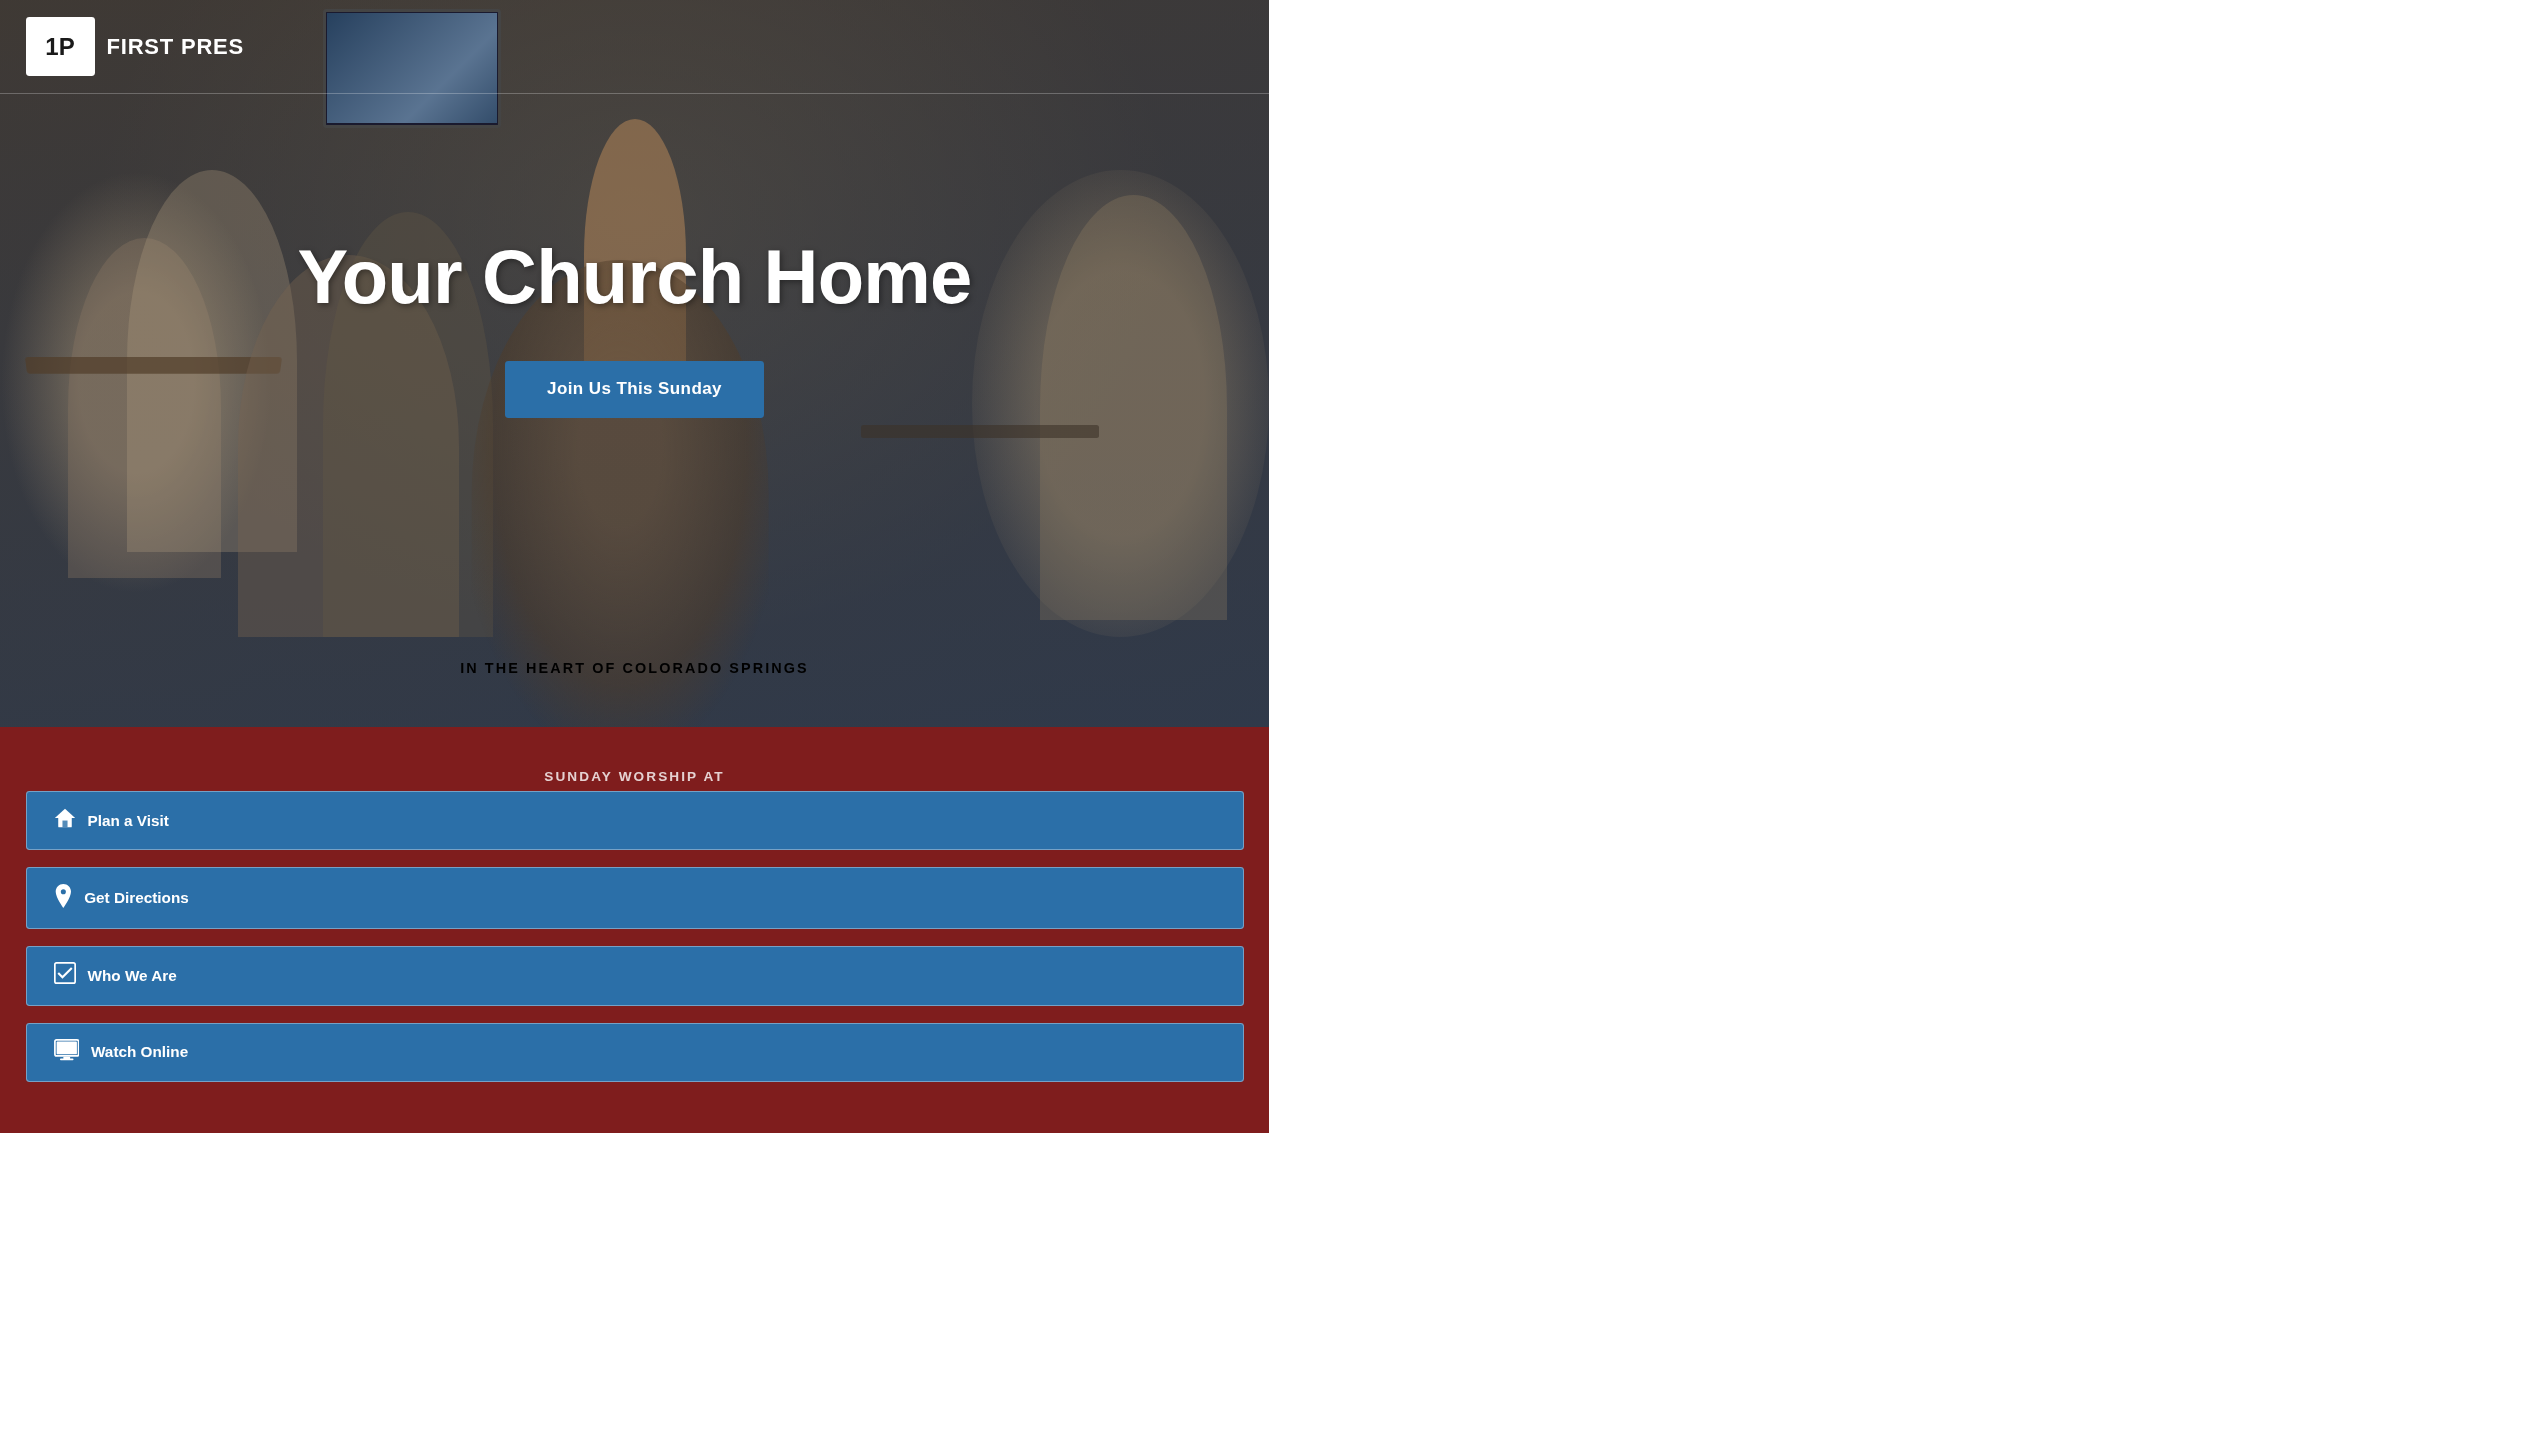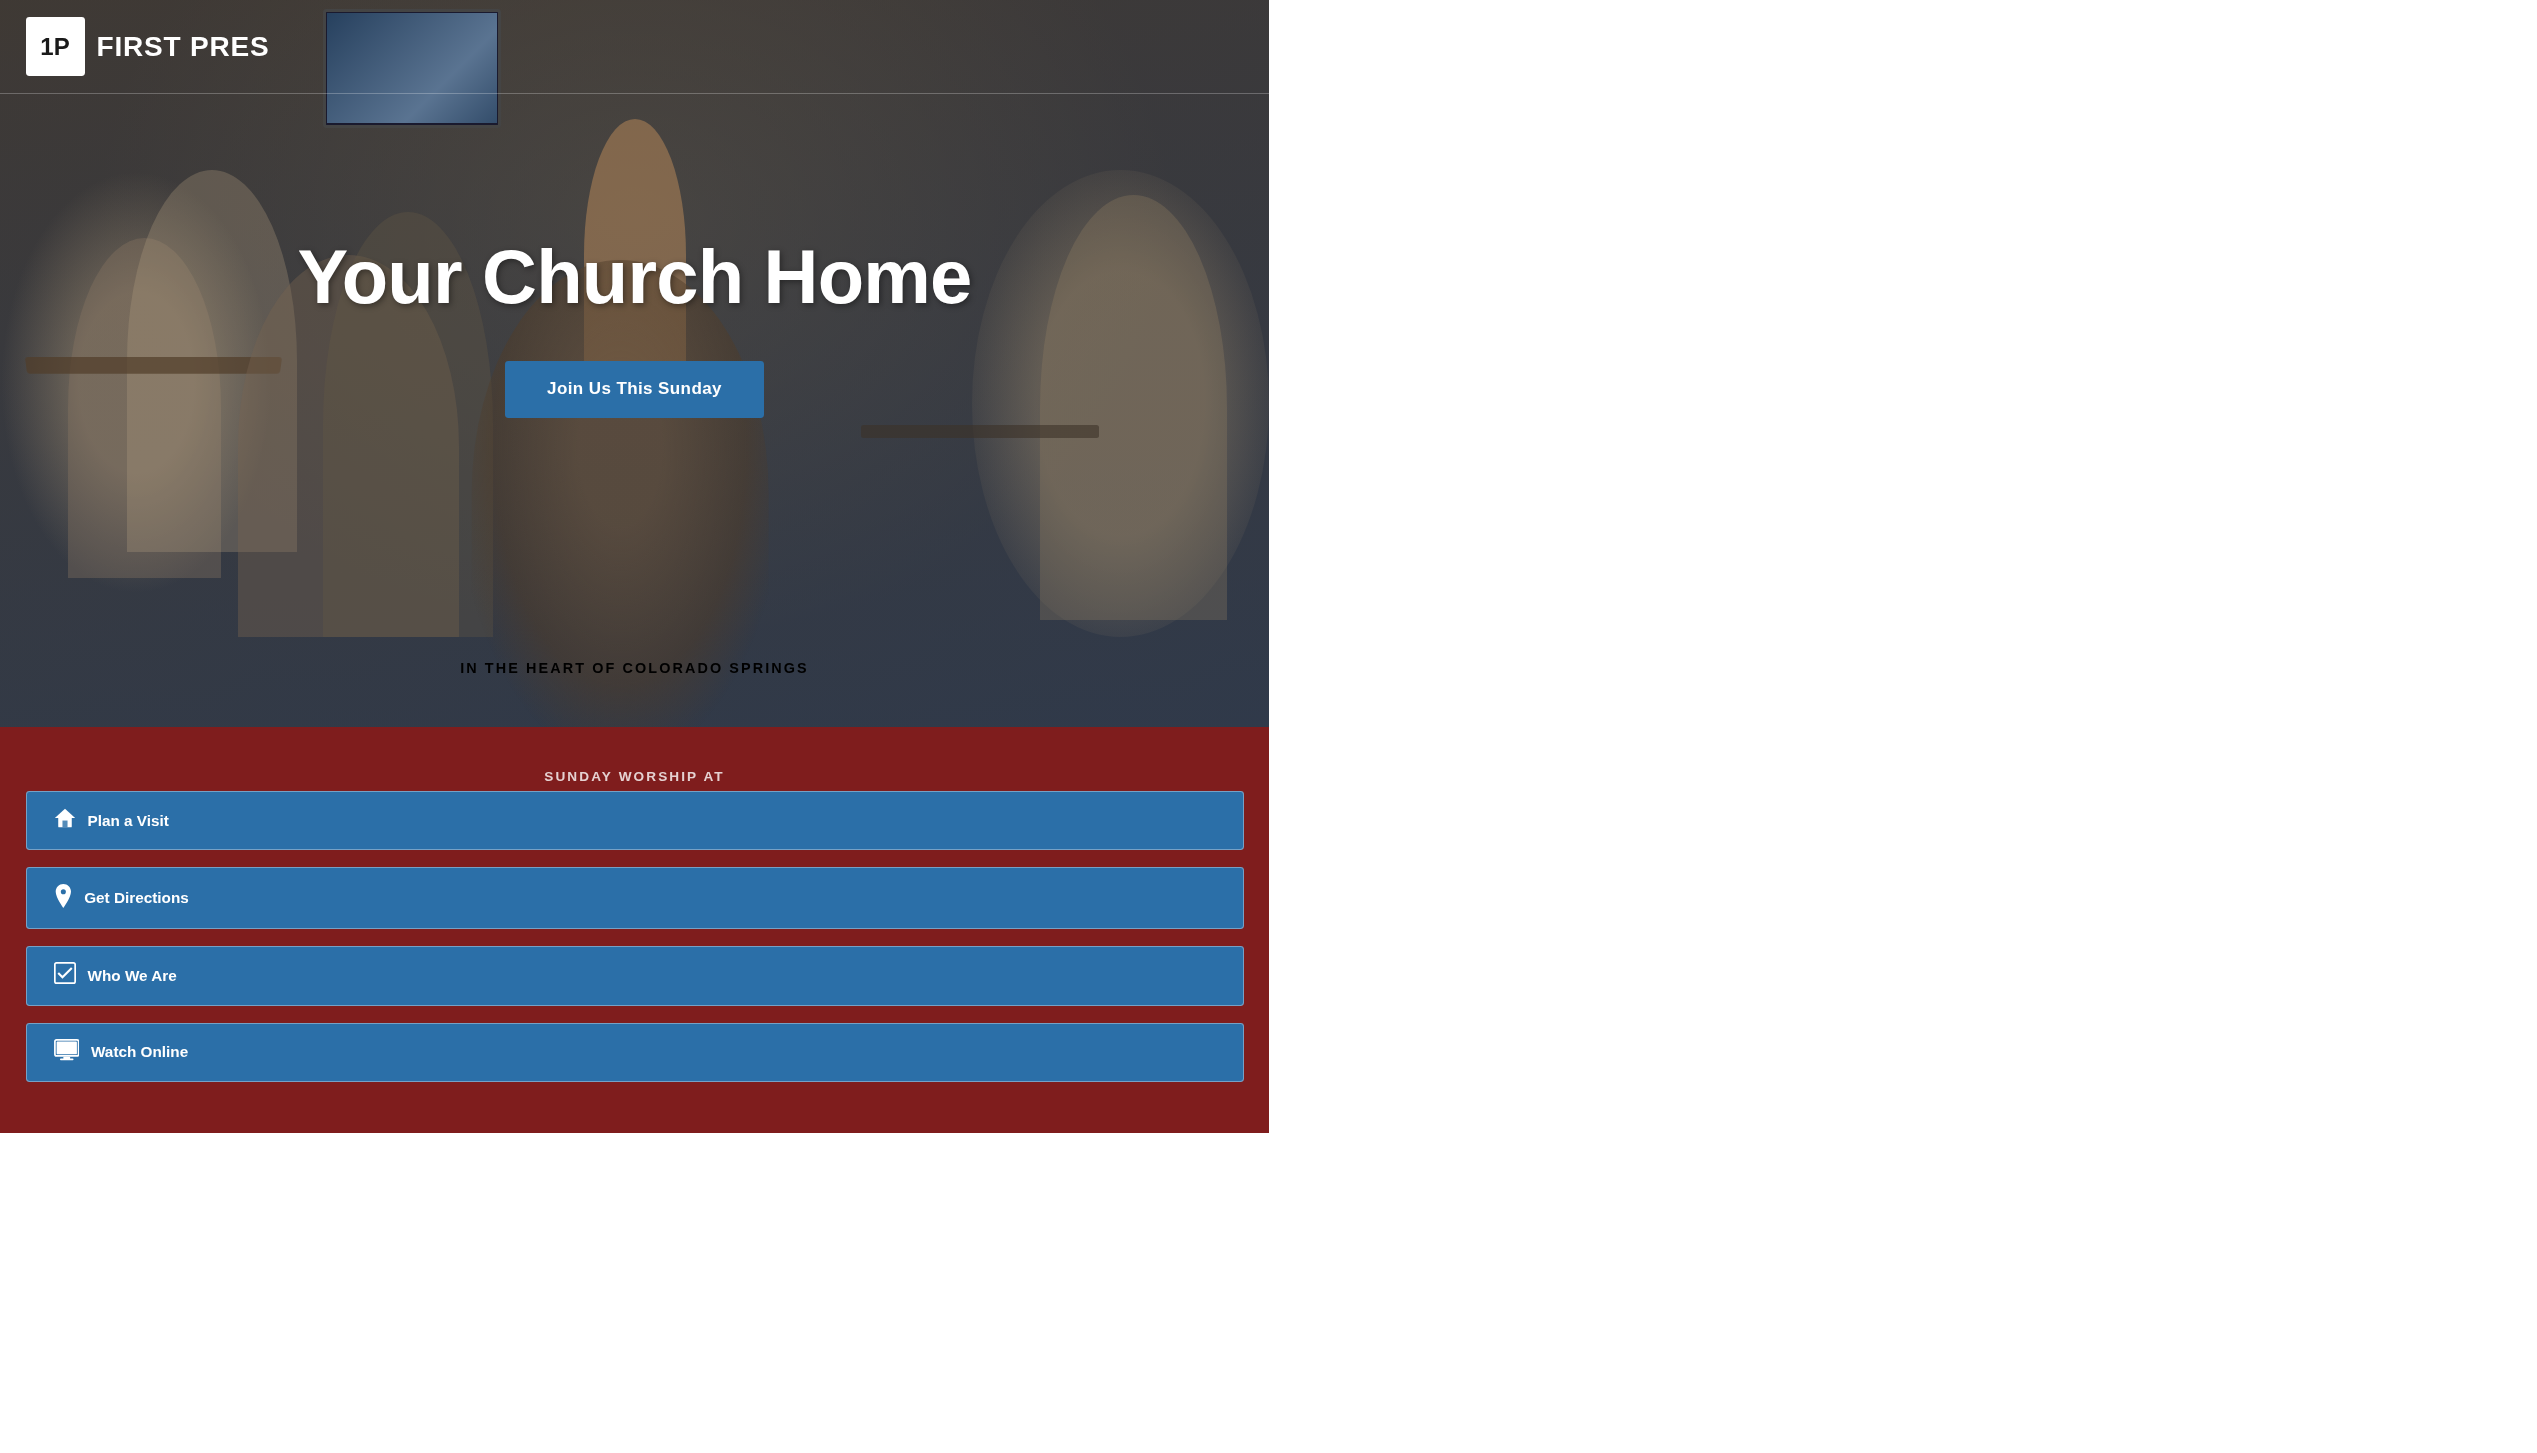--- a/index.html
+++ b/index.html
@@ -18,35 +18,35 @@
       background: transparent;
     }
 
     .logo-area {
       display: flex;
       align-items: center;
       gap: 12px;
     }
 
     .logo-box {
-      width: 59px;
+      width: 69px;
       height: 59px;
       background: white;
       display: flex;
       align-items: center;
       justify-content: center;
       font-size: 24px;
       font-weight: 900;
       color: #1a1a1a;
       border-radius: 3.4px;
     }
 
     .logo-text {
       color: white;
-      font-size: 28px;
+      font-size: 22px;
       font-weight: 700;
       letter-spacing: 0.8px;
     }
 
     .nav-item {
       color: white;
       font-size: 12.7px;
       font-weight: 700;
       letter-spacing: 1.3px;
       text-transform: uppercase;

